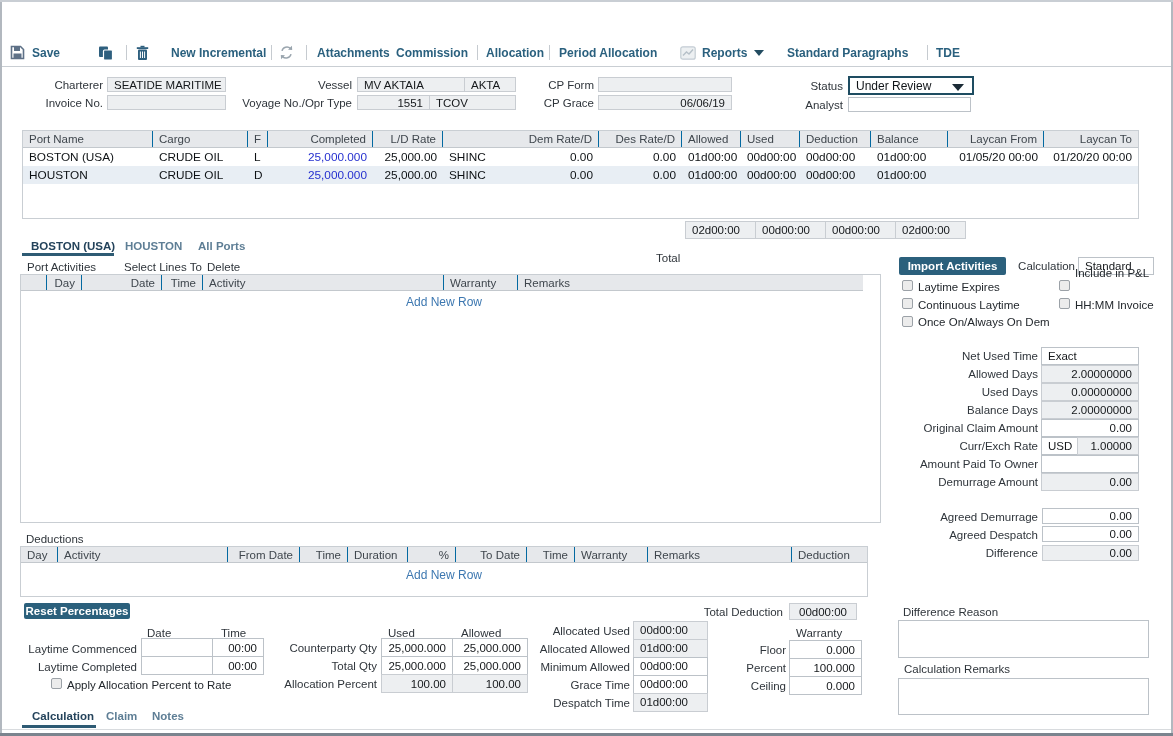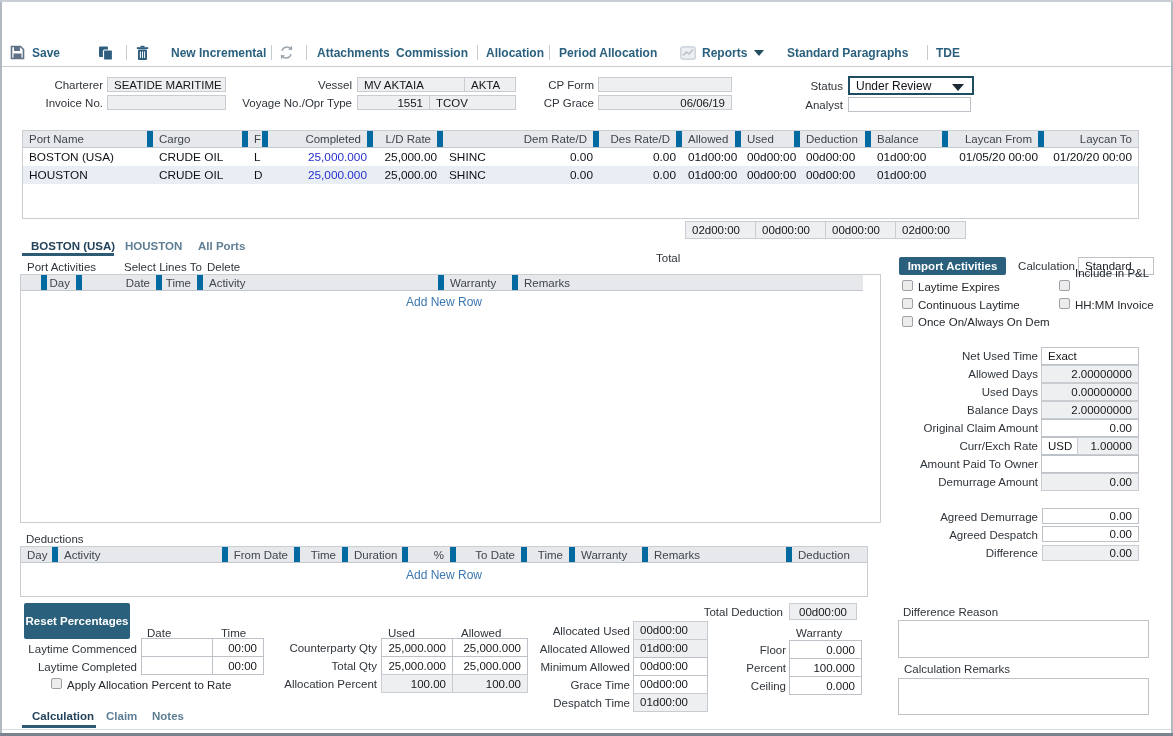--- a/index.html
+++ b/index.html
@@ -42,21 +42,21 @@
   
   .status-dd{position:absolute;border:2px solid #1e4c61;background:#fff;display:flex;align-items:center;
              padding:0 6px;font-size:12px;color:#101418;}
   .status-dd .dd-caret{position:absolute;right:8px;top:50%;margin-top:-2px;width:0;height:0;
              border-left:6px solid transparent;border-right:6px solid transparent;border-top:7px solid #1b2b36;}
 
   
   .grid{position:absolute;border:1px solid #c9ced3;background:#fff;}
   .g-head{display:flex;background:#e6e8eb;border-bottom:1px solid #c3c8cd;}
   .g-hcell{padding:0 6px;color:#3f464d;font-size:11.5px;display:flex;align-items:center;
-           border-right:6px solid #0369a1;overflow:hidden;white-space:nowrap;}
+           border-right:1px solid #0369a1;overflow:hidden;white-space:nowrap;}
   .g-hcell:last-child{border-right:none;}
   .g-hcell.r{justify-content:flex-end;}
   .g-row{display:flex;}
   .g-cell{padding:0 6px;display:flex;align-items:center;overflow:hidden;white-space:nowrap;font-size:11.8px;color:#0d1114;}
   .g-cell.r{justify-content:flex-end;}
   .g-cell.qty{color:#2530cf;}
   .g-row.alt{background:#e8eef4;}
 
   .addrow{position:absolute;color:#3c77b0;font-size:12px;cursor:pointer;}
 
@@ -284,21 +284,21 @@
           <div class="g-hcell r" style="width: 71px;">To Date</div>
           <div class="g-hcell r" style="width: 48px;">Time</div>
           <div class="g-hcell" style="width: 73px;">Warranty</div>
           <div class="g-hcell" style="width: 144px;">Remarks</div>
           <div class="g-hcell" style="width: 75px;">Deduction</div>
         </div>
       </div>
   </div>
   <div class="addrow" style="left:406px;top:568px;">Add New Row</div>
 
-  <div class="btn" style="left:24px;top:603px;width:106px;height:36px;">Reset Percentages</div>
+  <div class="btn" style="left:24px;top:603px;width:106px;height:16px;">Reset Percentages</div>
   <div class="lbl r" style="left:680px;top:606px;width:103px;">Total Deduction</div>
   <div class="fld ro" style="left:789px;top:603px;width:68px;height:17px;justify-content:center;">00d00:00</div>
 
   <div class="btn" style="left:899px;top:257px;width:107px;height:18px;">Import Activities</div>
   <div class="lbl r" style="left:1014px;top:260px;width:61px;">Calculation</div>
   <div class="fld" style="left:1078px;top:257px;width:76px;height:18px;">Standard</div>
 
   <div id="calc-checkboxes">
       <div class="cb" style="left: 902px; top: 280px;"></div>
       <div class="cb-lbl" style="left: 918px; top: 280.5px;">Laytime Expires</div>

